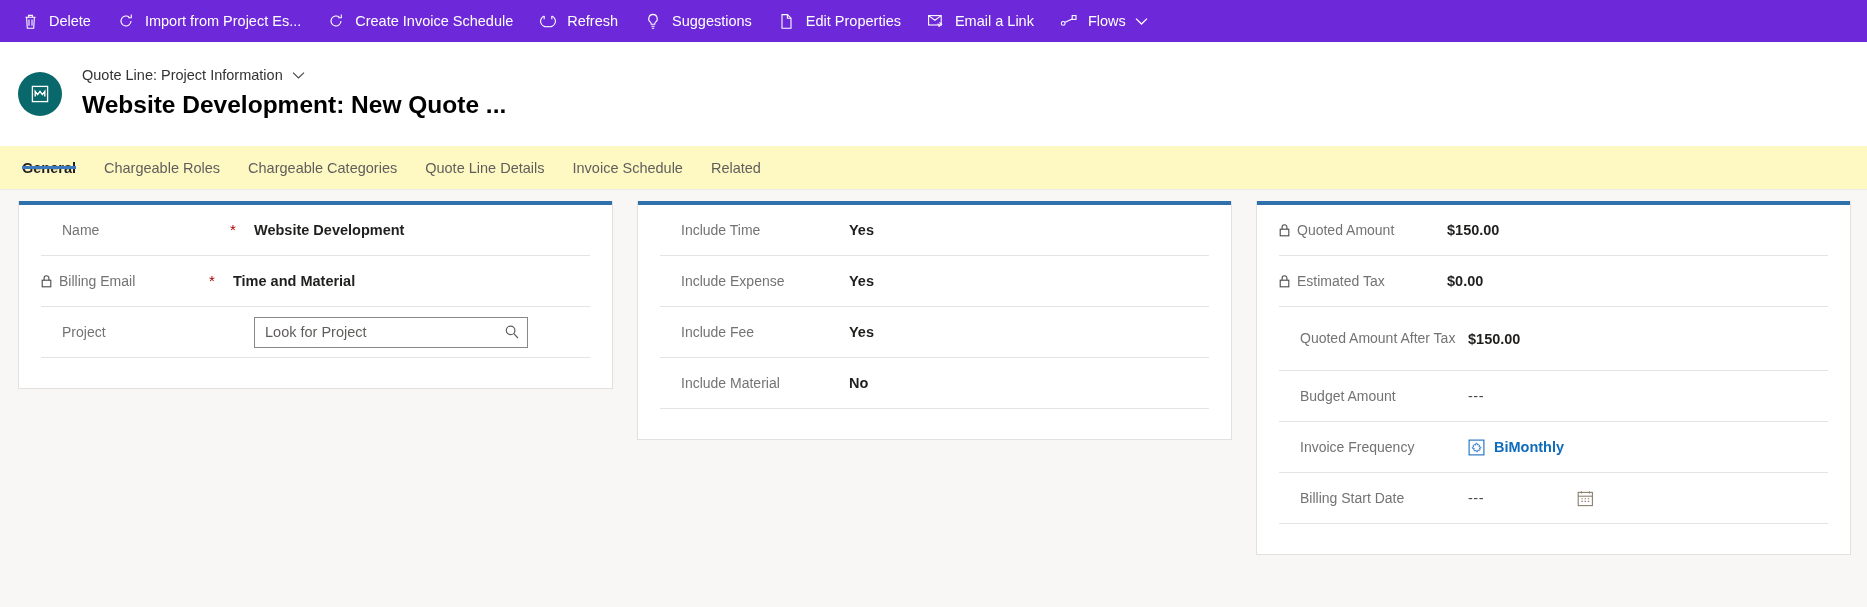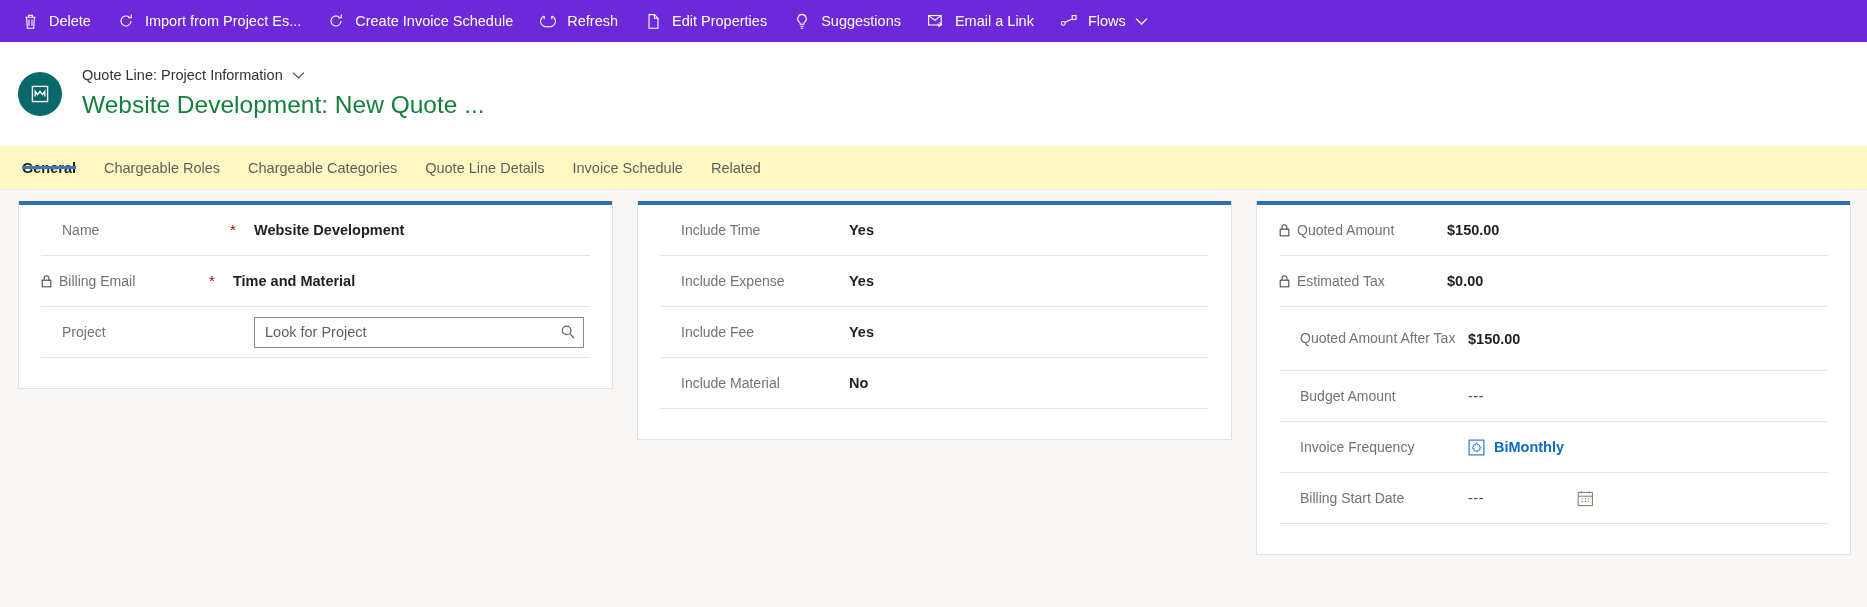--- a/index.html
+++ b/index.html
@@ -90,24 +90,24 @@
     color: #333333;
     line-height: 18px;
   }
   .entity-chevron {
     display: inline-flex;
     align-items: center;
     cursor: pointer;
   }
   .record-title {
     font-size: 24.5px;
-    color: #15803d;
+    color: #000000;
     line-height: 32px;
     margin-top: 5px;
-    font-weight: 400;
+    font-weight: 700;
   }
 
   
   .tabstrip {
     height: 44px;
     background: #fef9c3;
     display: flex;
     align-items: center;
     padding-left: 18px;
     box-sizing: border-box;
@@ -226,21 +226,21 @@
     align-items: center;
     justify-content: center;
     margin-right: 9px;
     flex: none;
   }
 
   .lookup-box {
     position: relative;
     display: flex;
     align-items: center;
-    width: 330px;
+    width: 274px;
     height: 31px;
     border: 1px solid #8a8886;
     background: #ffffff;
     box-sizing: border-box;
   }
   .lookup-box input {
     border: none;
     outline: none;
     flex: 1 1 auto;
     height: 100%;
@@ -312,36 +312,36 @@
       <svg width="16" height="16" viewBox="0 0 16 16" fill="none" stroke="#ffffff" stroke-width="1.1">
         <path d="M4.2 3.1A5.4 5.4 0 0 0 8 13.4a5.4 5.4 0 0 0 3.8-10.3"></path>
         <path d="M4.2 3.1V6.3M11.8 3.1V6.3"></path>
       </svg>
     </span>
     <span class="cmd-label">Refresh</span>
   </div>
 
   <div class="cmd-item">
     <span class="cmd-icon">
+      <svg width="14" height="17" viewBox="0 0 14 17" fill="none" stroke="#ffffff" stroke-width="1.1">
+        <path d="M7 1.4a4.3 4.3 0 0 0-2.6 7.7c.5.4.8 1 .8 1.6v.5h3.6v-.5c0-.6.3-1.2.8-1.6A4.3 4.3 0 0 0 7 1.4z"></path>
+        <path d="M5.4 13.2h3.2M5.8 15.2h2.4"></path>
+      </svg>
+    </span>
+    <span class="cmd-label">Suggestions</span>
+  </div>
+
+  <div class="cmd-item">
+    <span class="cmd-icon">
       <svg width="15" height="17" viewBox="0 0 15 17" fill="none" stroke="#ffffff" stroke-width="1.1">
         <path d="M3 1.6h5.4L12 5.2v10H3z"></path>
         <path d="M8.4 1.6v3.6H12"></path>
       </svg>
     </span>
     <span class="cmd-label">Edit Properties</span>
-  </div>
-
-  <div class="cmd-item">
-    <span class="cmd-icon">
-      <svg width="14" height="17" viewBox="0 0 14 17" fill="none" stroke="#ffffff" stroke-width="1.1">
-        <path d="M7 1.4a4.3 4.3 0 0 0-2.6 7.7c.5.4.8 1 .8 1.6v.5h3.6v-.5c0-.6.3-1.2.8-1.6A4.3 4.3 0 0 0 7 1.4z"></path>
-        <path d="M5.4 13.2h3.2M5.8 15.2h2.4"></path>
-      </svg>
-    </span>
-    <span class="cmd-label">Suggestions</span>
   </div>
 
   <div class="cmd-item">
     <span class="cmd-icon">
       <svg width="18" height="16" viewBox="0 0 18 16" fill="none" stroke="#ffffff" stroke-width="1.1">
         <rect x="1.6" y="2.6" width="12.6" height="9.4"></rect>
         <path d="M1.6 2.6l6.3 4.7 6.3-4.7"></path>
         <path d="M10.6 10.6l2.2 2.2M12.4 9.4l2.6 2.6M11.6 13.8l2-2"></path>
       </svg>
     </span>

